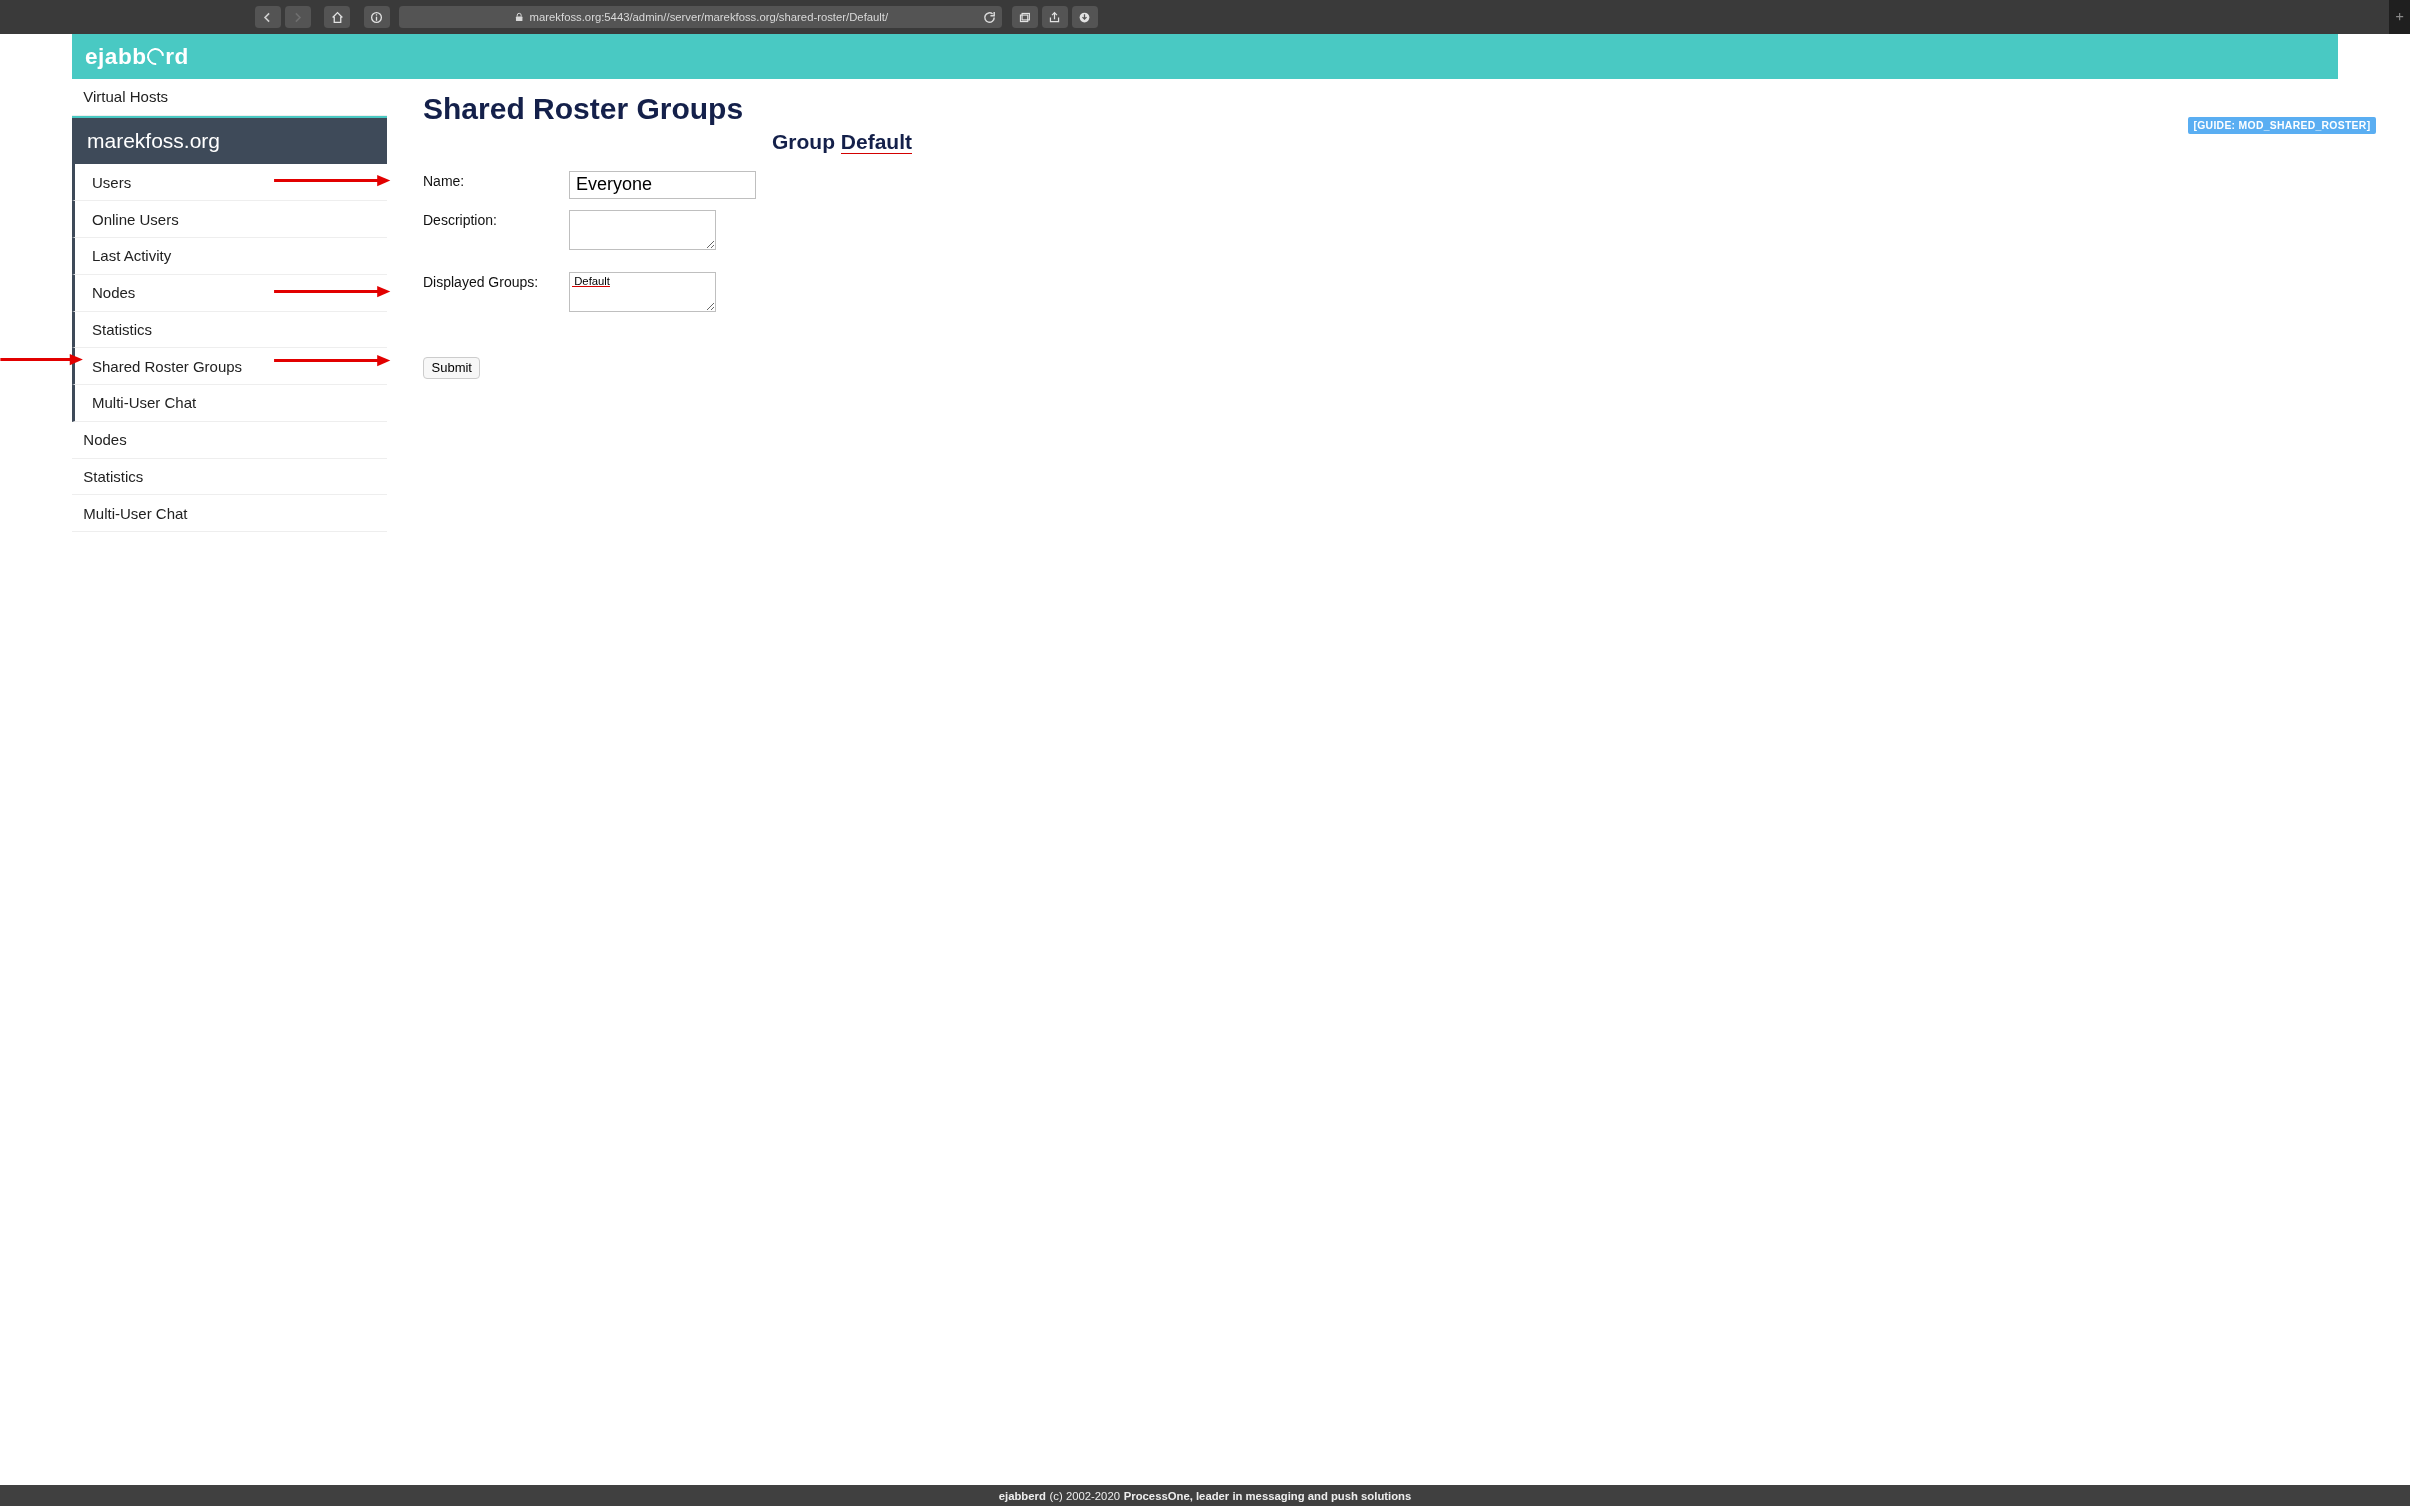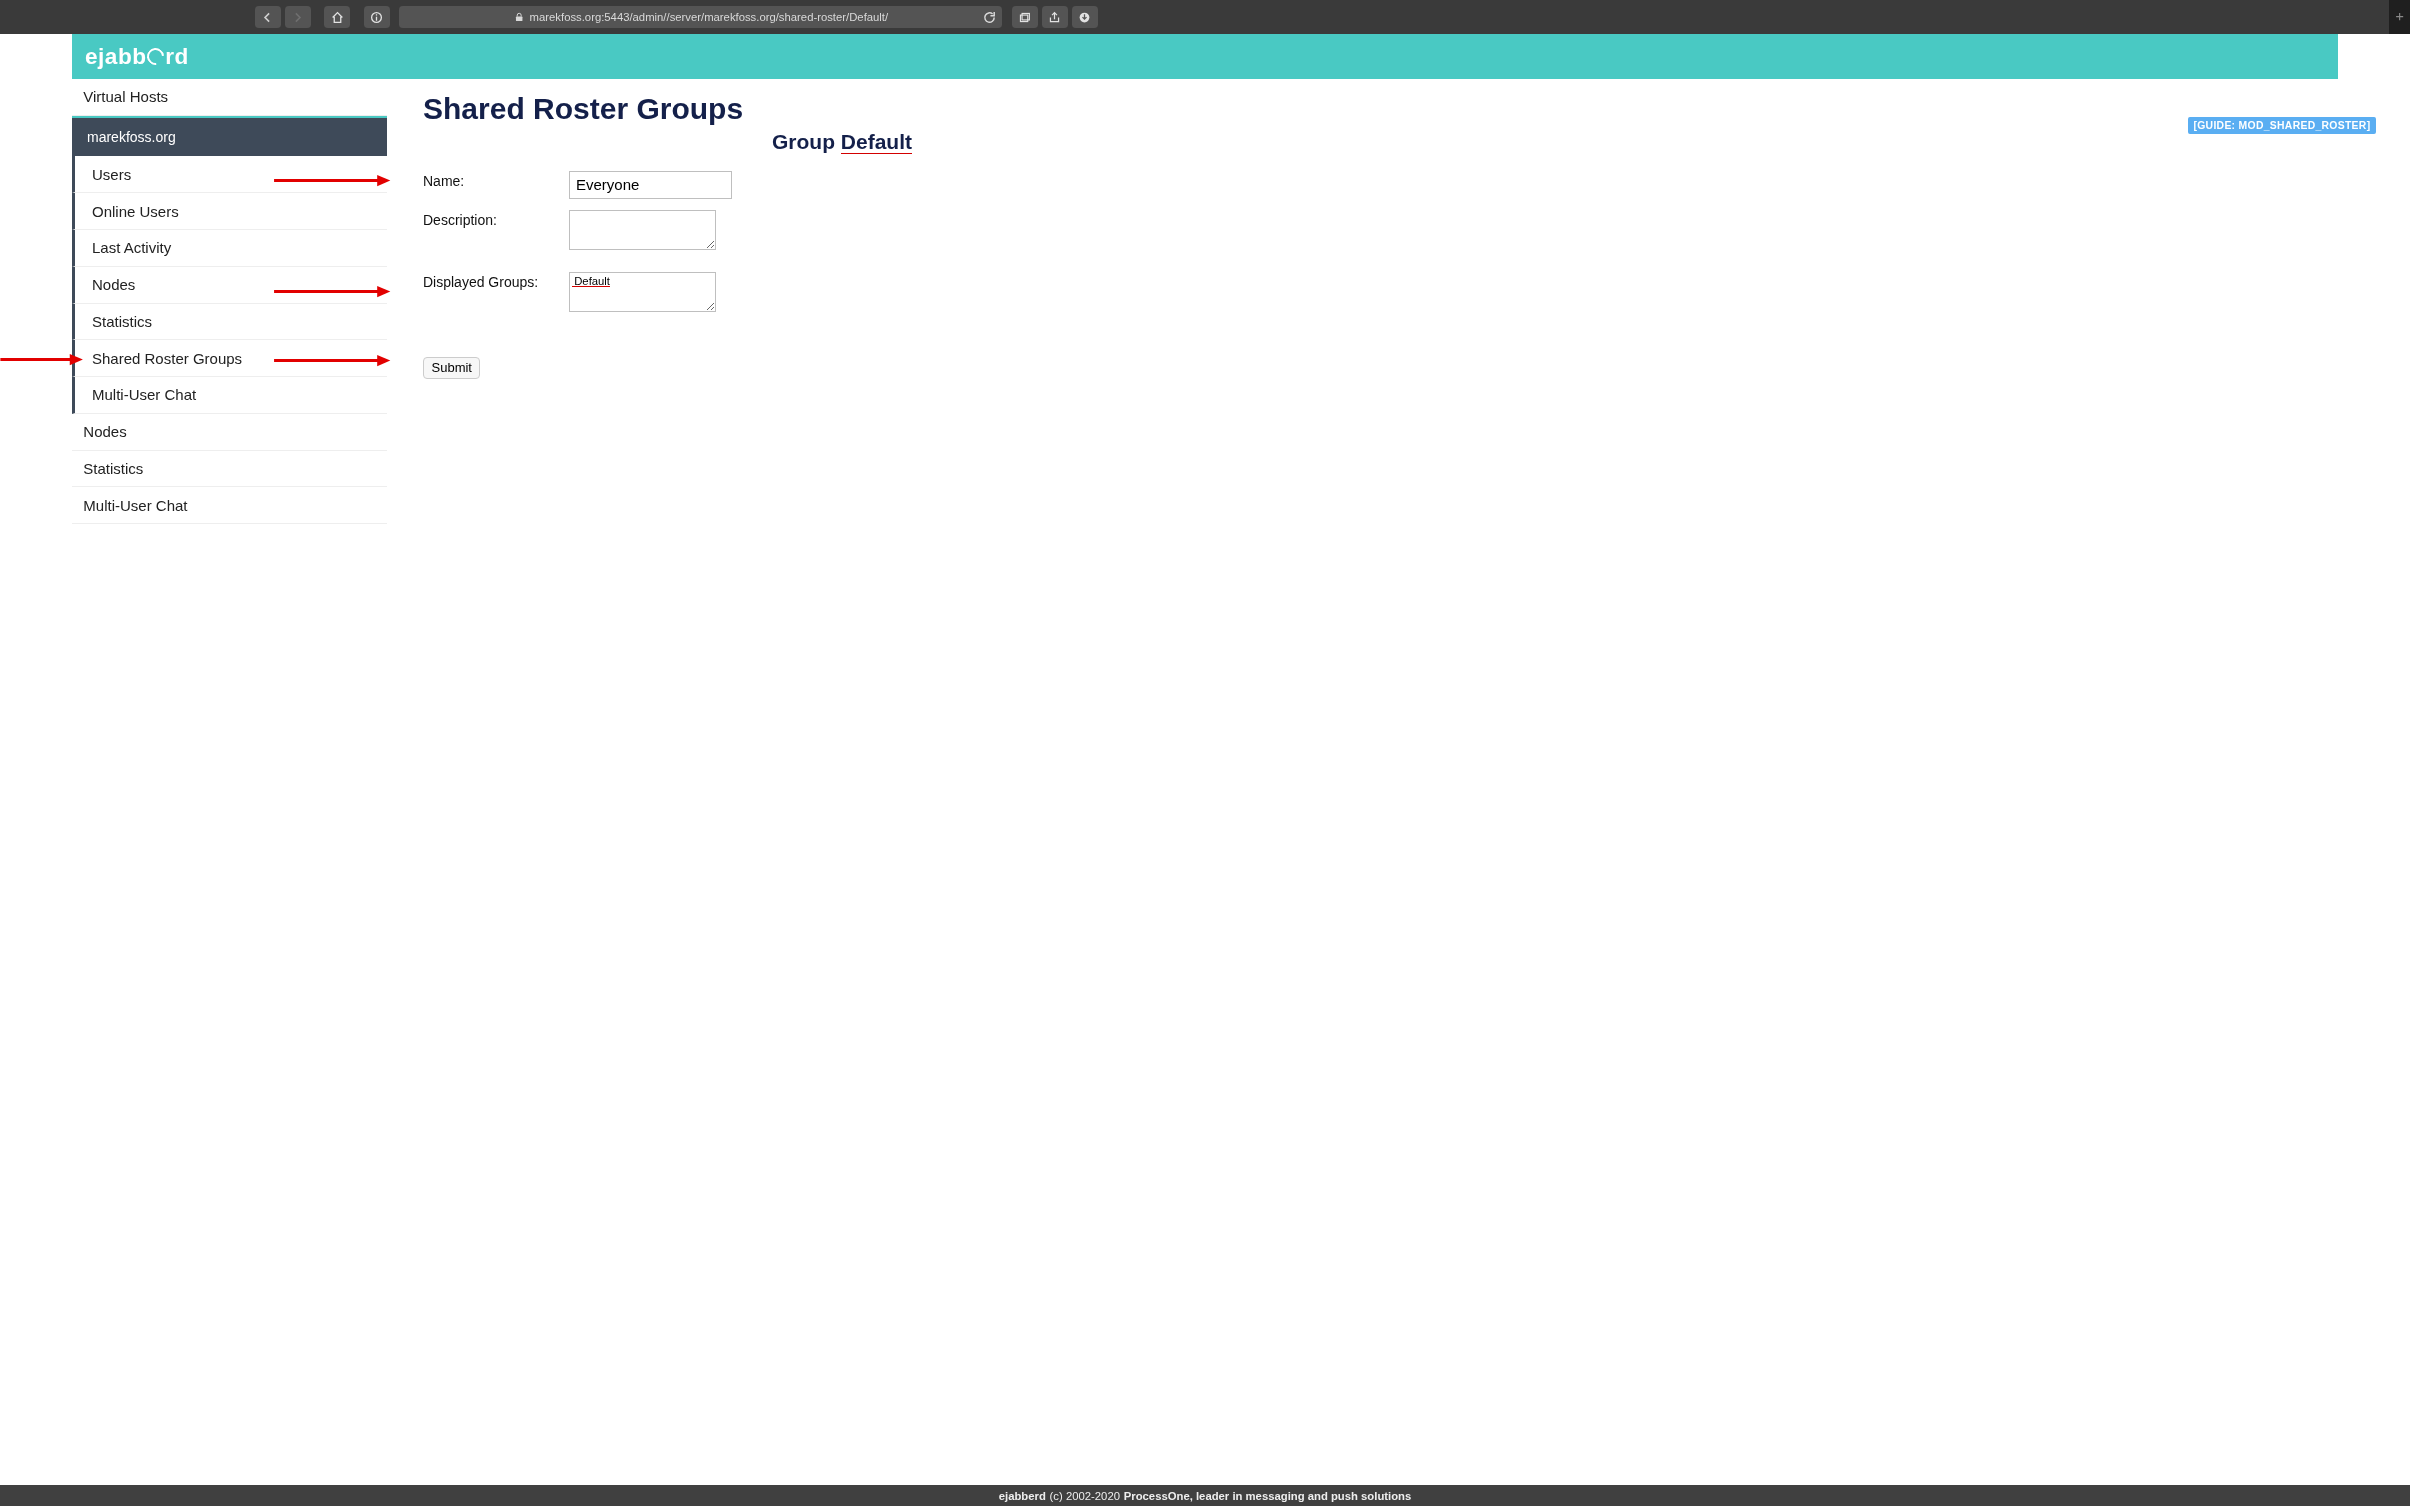--- a/index.html
+++ b/index.html
@@ -18,34 +18,34 @@
 
   
   .teal-bar { background:#49c9c3; height:45px; display:flex; align-items:center; padding-left:13px; margin:0 72px; }
   .logo { color:#fff; font-size:21px; font-weight:bold; letter-spacing:0.5px; display:flex; align-items:center; }
 
   
   .wrap { display:flex; margin:0 72px; height:calc(100vh - 34px - 45px - 21px); position:relative; }
   .sidebar { width:315px; background:#fff; border-right:none; }
   .side-item { padding:9.4px 11.3px; font-size:15px; color:#222; border-bottom:0.9px solid #eee; cursor:pointer; }
   .side-sub  { padding:9.4px 11.3px 9.4px 17px; font-size:15px; color:#222; border-bottom:0.9px solid #eee; border-left:3.8px solid #3e4a59; cursor:pointer; }
-  .side-head { background:#3e4a59; color:#fff; font-size:14px; padding:11.3px 15px; border-top:2.8px solid #49c9c3; }
+  .side-head { background:#3e4a59; color:#fff; font-size:21px; padding:11.3px 15px; border-top:2.8px solid #49c9c3; }
 
   .content { flex:1; padding:0 36px; position:relative; }
   h1.title { color:#14204a; font-size:30px; font-weight:800; margin-top:13px; }
   h2.subtitle { color:#14204a; font-size:21px; font-weight:800; text-align:center; max-width:386px; margin-left:226px; margin-top:3.8px; }
   .uline { border-bottom:1.9px solid #d30000; }
 
   .guide-badge { position:absolute; right:-38px; top:38px; background:#5aaef2; color:#fff; font-size:10.4px; font-weight:600; padding:2.8px 5.6px; border-radius:1.9px; letter-spacing:0.3px; }
 
   .form { margin-top:17px; }
   .row { display:flex; align-items:flex-start; gap:9.4px; margin-bottom:19px; }
   .row.tight { margin-bottom:11.3px; }
   .lbl { width:137px; font-size:14px; color:#111; padding-top:1.9px; }
-  .ctl input[type=text] { width:163px; height:28px; font-size:15px; padding:1.9px 5.6px; border:0.9px solid #bfbfbf; }
+  .ctl input[type=text] { width:187px; height:28px; font-size:18px; padding:1.9px 5.6px; border:0.9px solid #bfbfbf; }
   .ctl textarea { width:147px; height:40px; font-size:11.3px; padding:1.9px 3.8px; border:0.9px solid #bfbfbf; font-family:Arial,sans-serif; resize:both; }
   .ctl textarea.wider { width:147px; }
   .ctl .ta-box { display:inline-block; position:relative; }
   .ta-uline { position:absolute; left:2.8px; top:14px; width:38px; height:0; border-bottom:1.9px solid #d30000; }
 
   .submit-btn { font-size:13px; padding:2.8px 7.5px; border:0.9px solid #ccc; background:#f7f7f7; margin-top:22.6px; cursor:pointer; border-radius:4px; }
 
   
   .arrow { position:absolute; pointer-events:none; }
 

